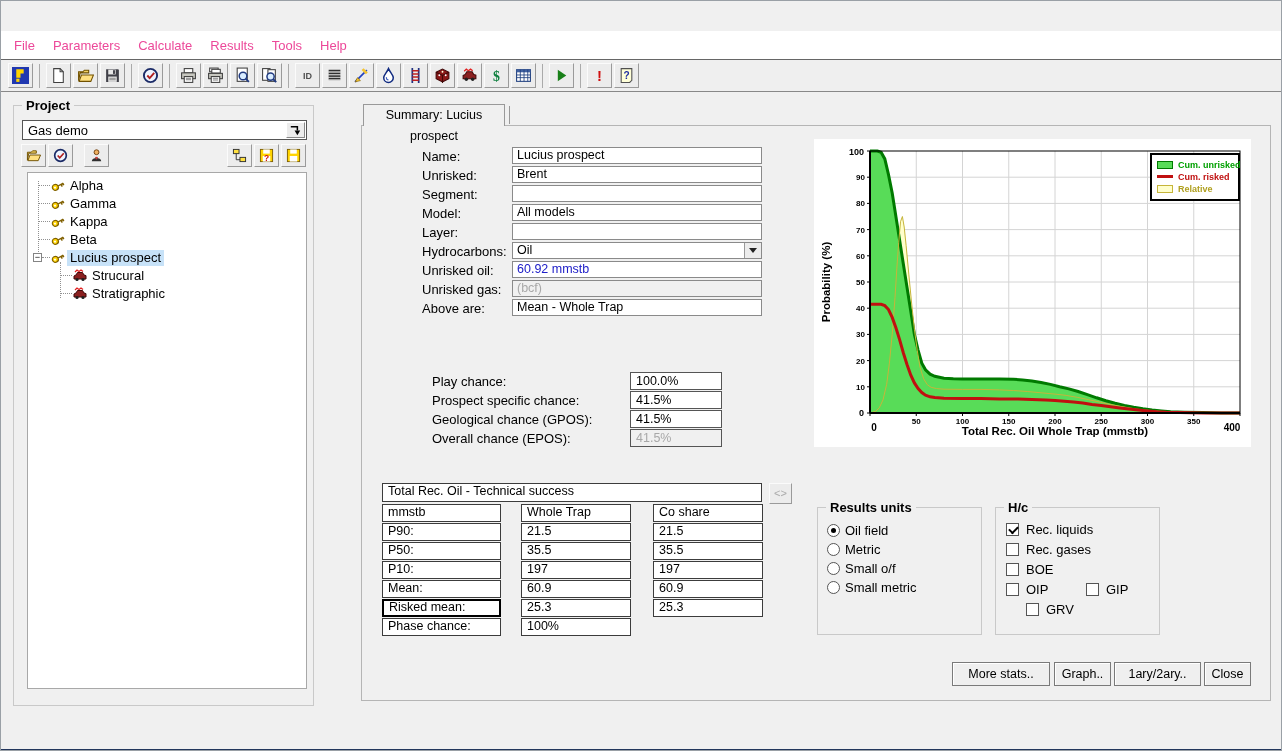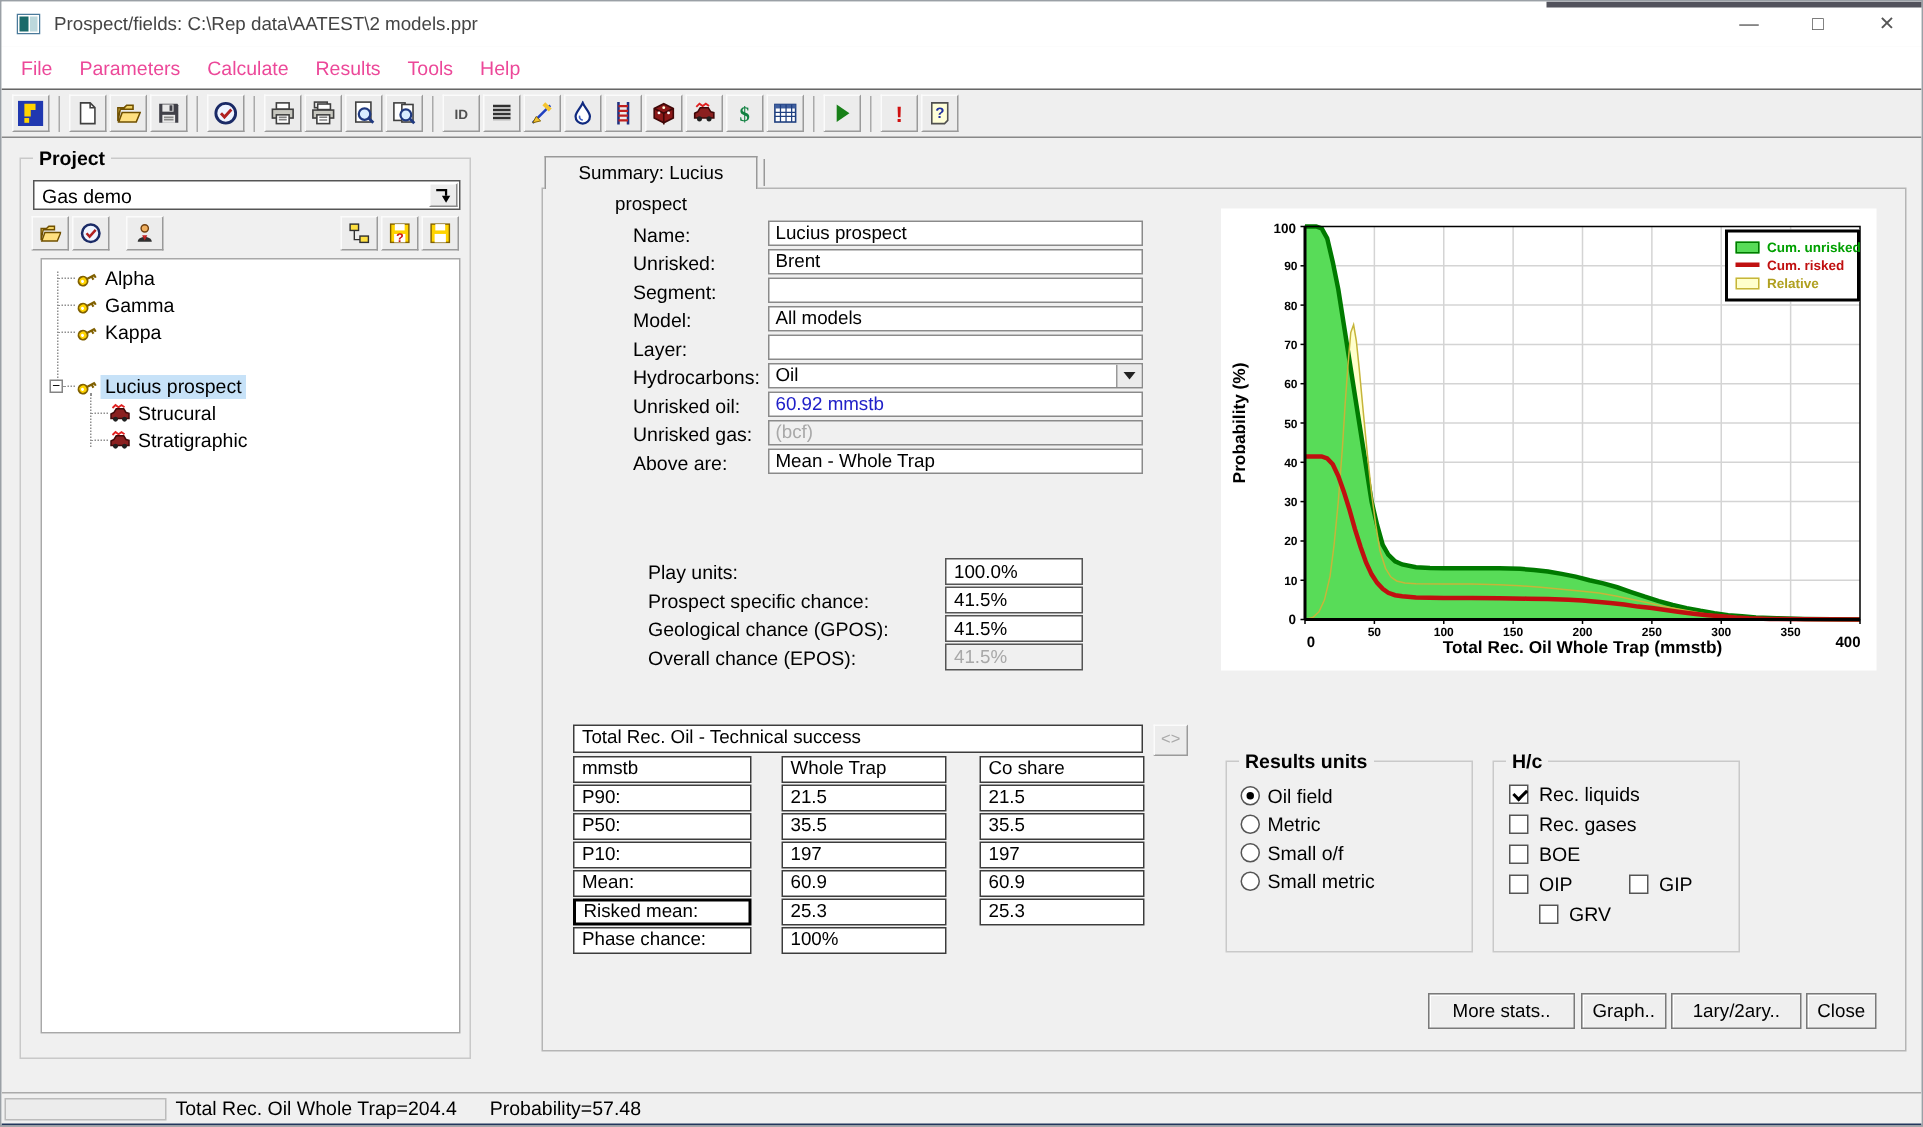--- a/index.html
+++ b/index.html
@@ -216,32 +216,20 @@
       </symbol>
 <symbol id="i-drop" viewBox="0 0 16 16">
         <path d="M3 4h7v4" fill="none" stroke="#000" stroke-width="1.6"></path>
         <path d="M7 8h6l-3 5z" fill="#000"></path>
       </symbol>
 </defs>
 </svg>
 
 <div id="window">
 
-  <div id="titlebar">
-    <svg id="title-icon" width="16" height="14" viewBox="0 0 16 14">
-        <rect x="0.5" y="0.5" width="15" height="13" fill="#fff" stroke="#4a7a9a"></rect>
-        <rect x="2" y="2" width="6" height="10" fill="#1a6a6a"></rect>
-        <rect x="9" y="2" width="5" height="10" fill="#bcd8dc"></rect>
-      </svg>
-    <span id="window-title">Prospect/fields: C:\Rep data\AATEST\2 models.ppr</span>
-    <div class="winctl" id="btn-min">—</div>
-    <div class="winctl" id="btn-max">□</div>
-    <div class="winctl" id="btn-close">✕</div>
-    <div id="top-artifact"></div>
-  </div>
 
   <div id="menubar">
       <div class="menu-item">File</div>
       <div class="menu-item">Parameters</div>
       <div class="menu-item">Calculate</div>
       <div class="menu-item">Results</div>
       <div class="menu-item">Tools</div>
       <div class="menu-item">Help</div>
     </div>
   <div id="toolbar">
@@ -424,20 +412,29 @@
           <span class="tree-label" style="left: 39px;">Gamma</span>
         </div>
         <div class="tree-row" style="top: 40px;">
           <div class="hguide" style="left: 10px; top: 8px; width: 12px;"></div>
           <span style="position: absolute; left: 22px; top: 1px; width: 16px; height: 16px;">
             <svg class="tree-ico" style="left: 0px; top: 0px;">
               <use href="#i-key"></use>
             </svg>
           </span>
           <span class="tree-label" style="left: 39px;">Kappa</span>
+        </div>
+        <div class="tree-row" style="top: 58px;">
+          <div class="hguide" style="left: 10px; top: 8px; width: 12px;"></div>
+          <span style="position: absolute; left: 22px; top: 1px; width: 16px; height: 16px;">
+            <svg class="tree-ico" style="left: 0px; top: 0px;">
+              <use href="#i-key"></use>
+            </svg>
+          </span>
+          <span class="tree-label" style="left: 39px;">Beta</span>
         </div>
         <div class="tree-row" style="top: 76px;">
           <div class="hguide" style="left: 14px; top: 8px; width: 8px;"></div>
           <div class="expander" style="left: 5px; top: 4px;">−</div>
           <span style="position: absolute; left: 22px; top: 1px; width: 16px; height: 16px;">
             <svg class="tree-ico" style="left: 0px; top: 0px;">
               <use href="#i-key"></use>
             </svg>
           </span>
           <span class="tree-label sel" style="left: 39px;">Lucius prospect</span>
@@ -483,21 +480,21 @@
             <div class="tri"></div>
           </div></div>
         <div class="frm-label" style="left: 60px; top: 137px;">Unrisked oil:</div>
         <div class="inp" style="left: 150px; top: 135px; width: 250px;"><span class="hl">60.92 mmstb</span></div>
         <div class="frm-label" style="left: 60px; top: 156px;">Unrisked gas:</div>
         <div class="inp dis" style="left: 150px; top: 154px; width: 250px;"><span>(bcf)</span></div>
         <div class="frm-label" style="left: 60px; top: 175px;">Above are:</div>
         <div class="inp" style="left: 150px; top: 173px; width: 250px;"><span>Mean - Whole Trap</span></div>
       </div>
     <div id="chance-area">
-        <div class="frm-label" style="left: 70px; top: 248px;">Play units:</div>
+        <div class="frm-label" style="left: 70px; top: 248px;">Play chance:</div>
         <div class="ch-inp" style="left: 268px; top: 246px; width: 92px;"><span>100.0%</span></div>
         <div class="frm-label" style="left: 70px; top: 267px;">Prospect specific chance:</div>
         <div class="ch-inp" style="left: 268px; top: 265px; width: 92px;"><span>41.5%</span></div>
         <div class="frm-label" style="left: 70px; top: 286px;">Geological chance (GPOS):</div>
         <div class="ch-inp" style="left: 268px; top: 284px; width: 92px;"><span>41.5%</span></div>
         <div class="frm-label" style="left: 70px; top: 305px;">Overall chance (EPOS):</div>
         <div class="ch-inp dis" style="left: 268px; top: 303px; width: 92px;"><span>41.5%</span></div>
       </div>
 
     <div id="chart-box">
@@ -660,18 +657,14 @@
       </div>
 
     <div id="footer-area">
         <div class="foot-btn" style="left: 590px; width: 98px;">More stats..</div>
         <div class="foot-btn" style="left: 692px; width: 57px;">Graph..</div>
         <div class="foot-btn" style="left: 752px; width: 87px;">1ary/2ary..</div>
         <div class="foot-btn" style="left: 842px; width: 47px;">Close</div>
       </div>
   </div>
 
-  <div id="statusbar">
-    <div id="status-cell"></div>
-    <div id="status-text"><span>Total Rec. Oil Whole Trap=204.4</span><span>Probability=57.48</span></div>
-  </div>
   <div id="bottom-strip"></div>
 </div>
 
 </body></html>

